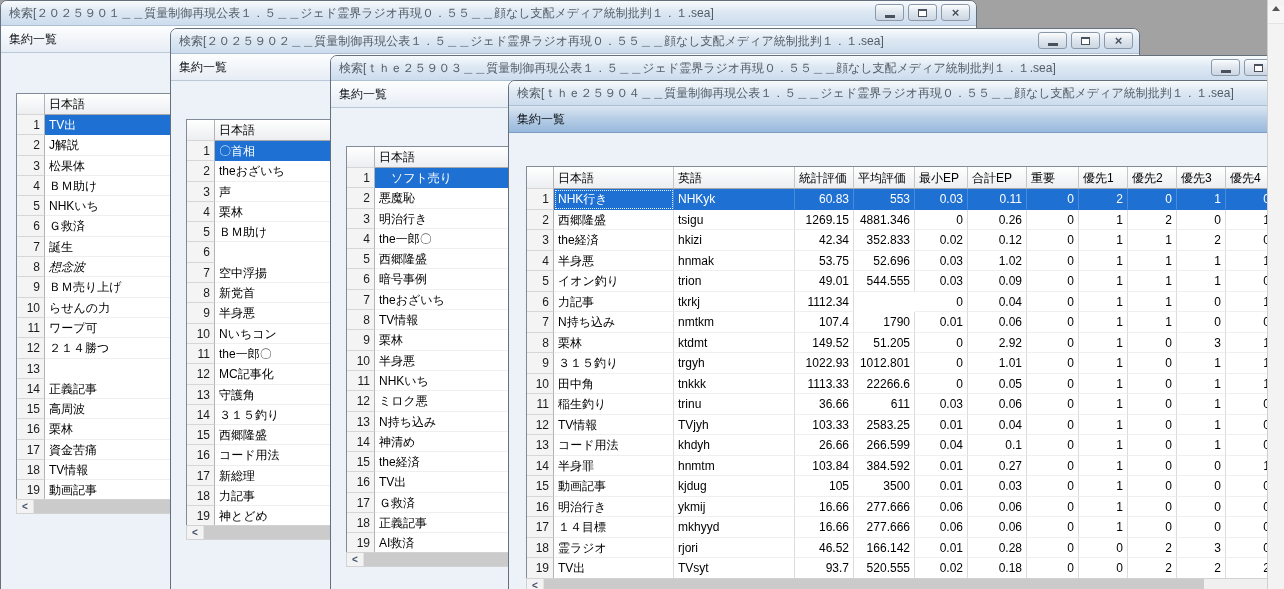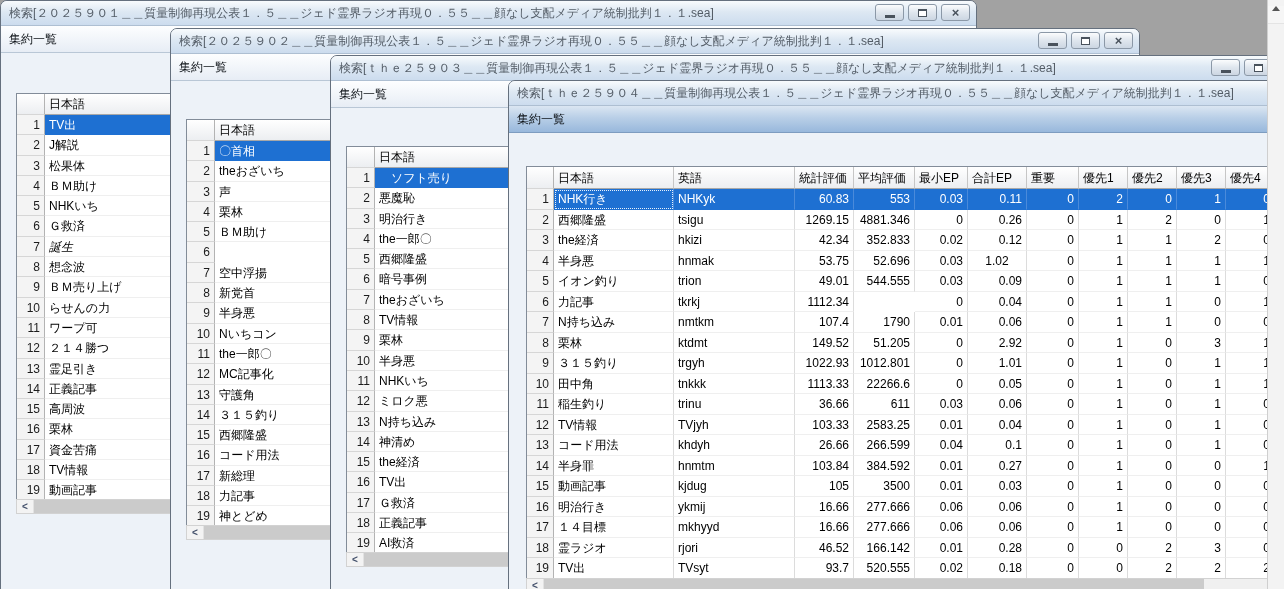--- a/index.html
+++ b/index.html
@@ -87,45 +87,44 @@
         <div class="grid-row">
           <div class="cell rownum" style="width: 28px;">5</div>
           <div class="cell al-l jp" style="width: 150px;">NHKいち</div>
         </div>
         <div class="grid-row">
           <div class="cell rownum" style="width: 28px;">6</div>
           <div class="cell al-l jp" style="width: 150px;">Ｇ救済</div>
         </div>
         <div class="grid-row">
           <div class="cell rownum" style="width: 28px;">7</div>
-          <div class="cell al-l jp" style="width: 150px; font-style: italic;">誕生</div>
+          <div class="cell al-l jp" style="width: 150px;">誕生</div>
         </div>
         <div class="grid-row">
           <div class="cell rownum" style="width: 28px;">8</div>
-          <div class="cell al-l jp" style="width: 150px;">想念波</div>
+          <div class="cell al-l jp" style="width: 150px; font-style: italic;">想念波</div>
         </div>
         <div class="grid-row">
           <div class="cell rownum" style="width: 28px;">9</div>
           <div class="cell al-l jp" style="width: 150px;">ＢＭ売り上げ</div>
         </div>
         <div class="grid-row">
           <div class="cell rownum" style="width: 28px;">10</div>
           <div class="cell al-l jp" style="width: 150px;">らせんの力</div>
         </div>
         <div class="grid-row">
           <div class="cell rownum" style="width: 28px;">11</div>
           <div class="cell al-l jp" style="width: 150px;">ワープ可</div>
         </div>
         <div class="grid-row">
           <div class="cell rownum" style="width: 28px;">12</div>
           <div class="cell al-l jp" style="width: 150px;">２１４勝つ</div>
         </div>
         <div class="grid-row">
           <div class="cell rownum" style="width: 28px;">13</div>
-          <div class="cell al-l jp" style="width: 150px;">霊足引き</div>
         </div>
         <div class="grid-row">
           <div class="cell rownum" style="width: 28px;">14</div>
           <div class="cell al-l jp" style="width: 150px;">正義記事</div>
         </div>
         <div class="grid-row">
           <div class="cell rownum" style="width: 28px;">15</div>
           <div class="cell al-l jp" style="width: 150px;">高周波</div>
         </div>
         <div class="grid-row">
@@ -425,21 +424,21 @@
           <div class="cell al-r" style="width: 49px;">2</div>
           <div class="cell al-r" style="width: 49px;">0</div>
         </div>
         <div class="grid-row">
           <div class="cell rownum" style="width: 27px;">4</div>
           <div class="cell al-l jp" style="width: 120px;">半身悪</div>
           <div class="cell al-l" style="width: 121px;">hnmak</div>
           <div class="cell al-r" style="width: 59px;">53.75</div>
           <div class="cell al-r" style="width: 61px;">52.696</div>
           <div class="cell al-r" style="width: 53px;">0.03</div>
-          <div class="cell al-r" style="width: 59px; text-align: center;">1.02</div>
+          <div class="cell al-r" style="width: 59px;">1.02</div>
           <div class="cell al-r" style="width: 52px;">0</div>
           <div class="cell al-r" style="width: 49px;">1</div>
           <div class="cell al-r" style="width: 49px;">1</div>
           <div class="cell al-r" style="width: 49px;">1</div>
           <div class="cell al-r" style="width: 49px;">1</div>
         </div>
         <div class="grid-row">
           <div class="cell rownum" style="width: 27px;">5</div>
           <div class="cell al-l jp" style="width: 120px;">イオン釣り</div>
           <div class="cell al-l" style="width: 121px;">trion</div>

